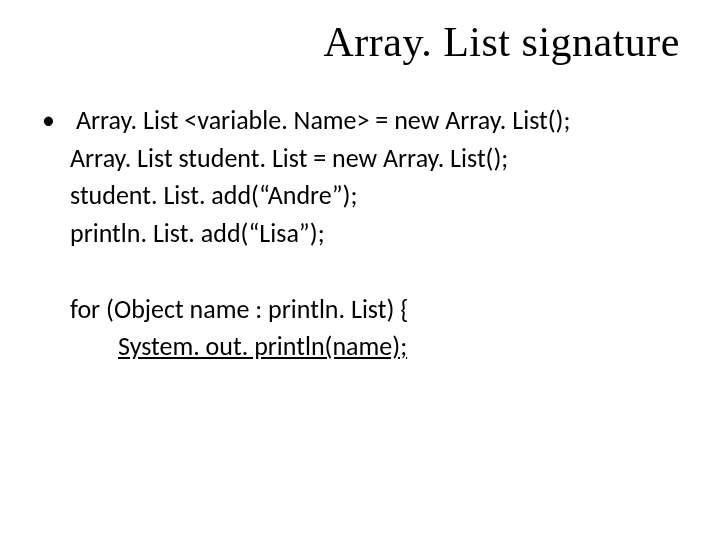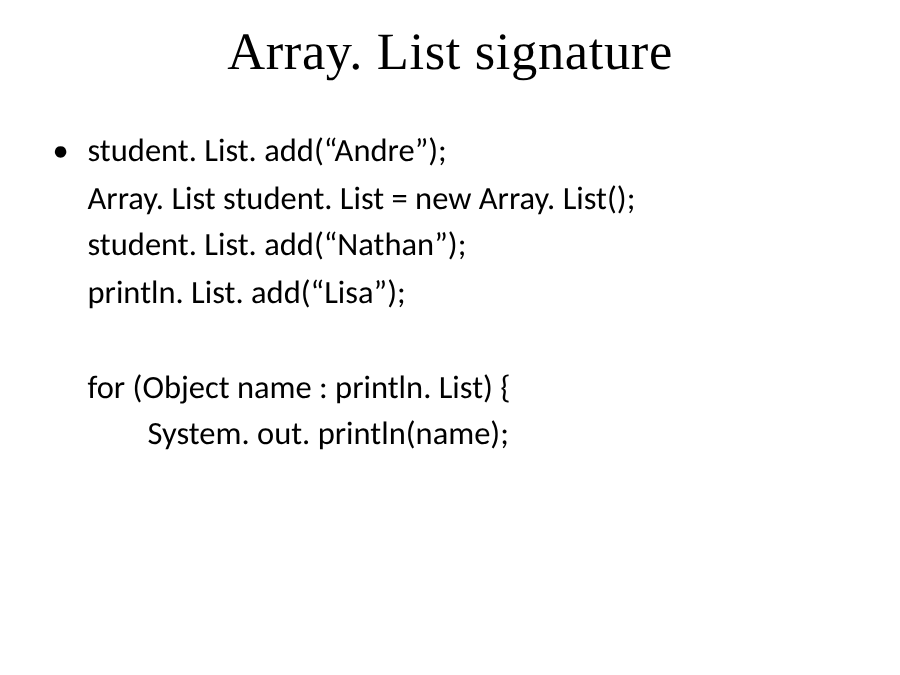--- a/index.html
+++ b/index.html
@@ -14,21 +14,21 @@
   .slide {
     width: 720px;
     height: 540px;
     box-sizing: border-box;
     padding: 18px 40px 40px 40px;
   }
   .title {
     font-family: "Times New Roman", Times, serif;
     font-size: 42px;
     font-weight: 400;
-    text-align: center;
+    text-align: right;
     margin: 0 0 36px 0;
     letter-spacing: 0.5px;
   }
   .body {
     font-size: 26px;
     line-height: 1.45;
   }
   .bullet-row {
     display: flex;
     align-items: flex-start;
@@ -39,36 +39,36 @@
     text-align: left;
     padding-left: 2px;
   }
   .content-col {
     flex: 1;
   }
   .line {
     white-space: pre;
   }
   .indent1 { padding-left: 0px; }
-  .indent2 { padding-left: 48px; }
+  .indent2 { padding-left: 48px; text-decoration: underline; }
   .gap { height: 38px; }
 </style>
 </head>
 <body>
 
 <div class="slide">
   <h1 class="title">Array. List signature</h1>
 
   <div class="body">
     <div class="bullet-row">
       <div class="bullet">•</div>
       <div class="content-col">
+        <div class="line"> Array. List &lt;variable. Name&gt; = new Array. List();</div>
+        <div class="line indent1">Array. List student. List = new Array. List();</div>
         <div class="line indent1">student. List. add(“Andre”);</div>
-        <div class="line indent1">Array. List student. List = new Array. List();</div>
-        <div class="line indent1">student. List. add(“Nathan”);</div>
         <div class="line indent1">println. List. add(“Lisa”);</div>
         <div class="gap"></div>
         <div class="line indent1">for (Object name : println. List) {</div>
         <div class="line indent2">System. out. println(name);</div>
       </div>
     </div>
   </div>
 </div>
 
 </body></html>

